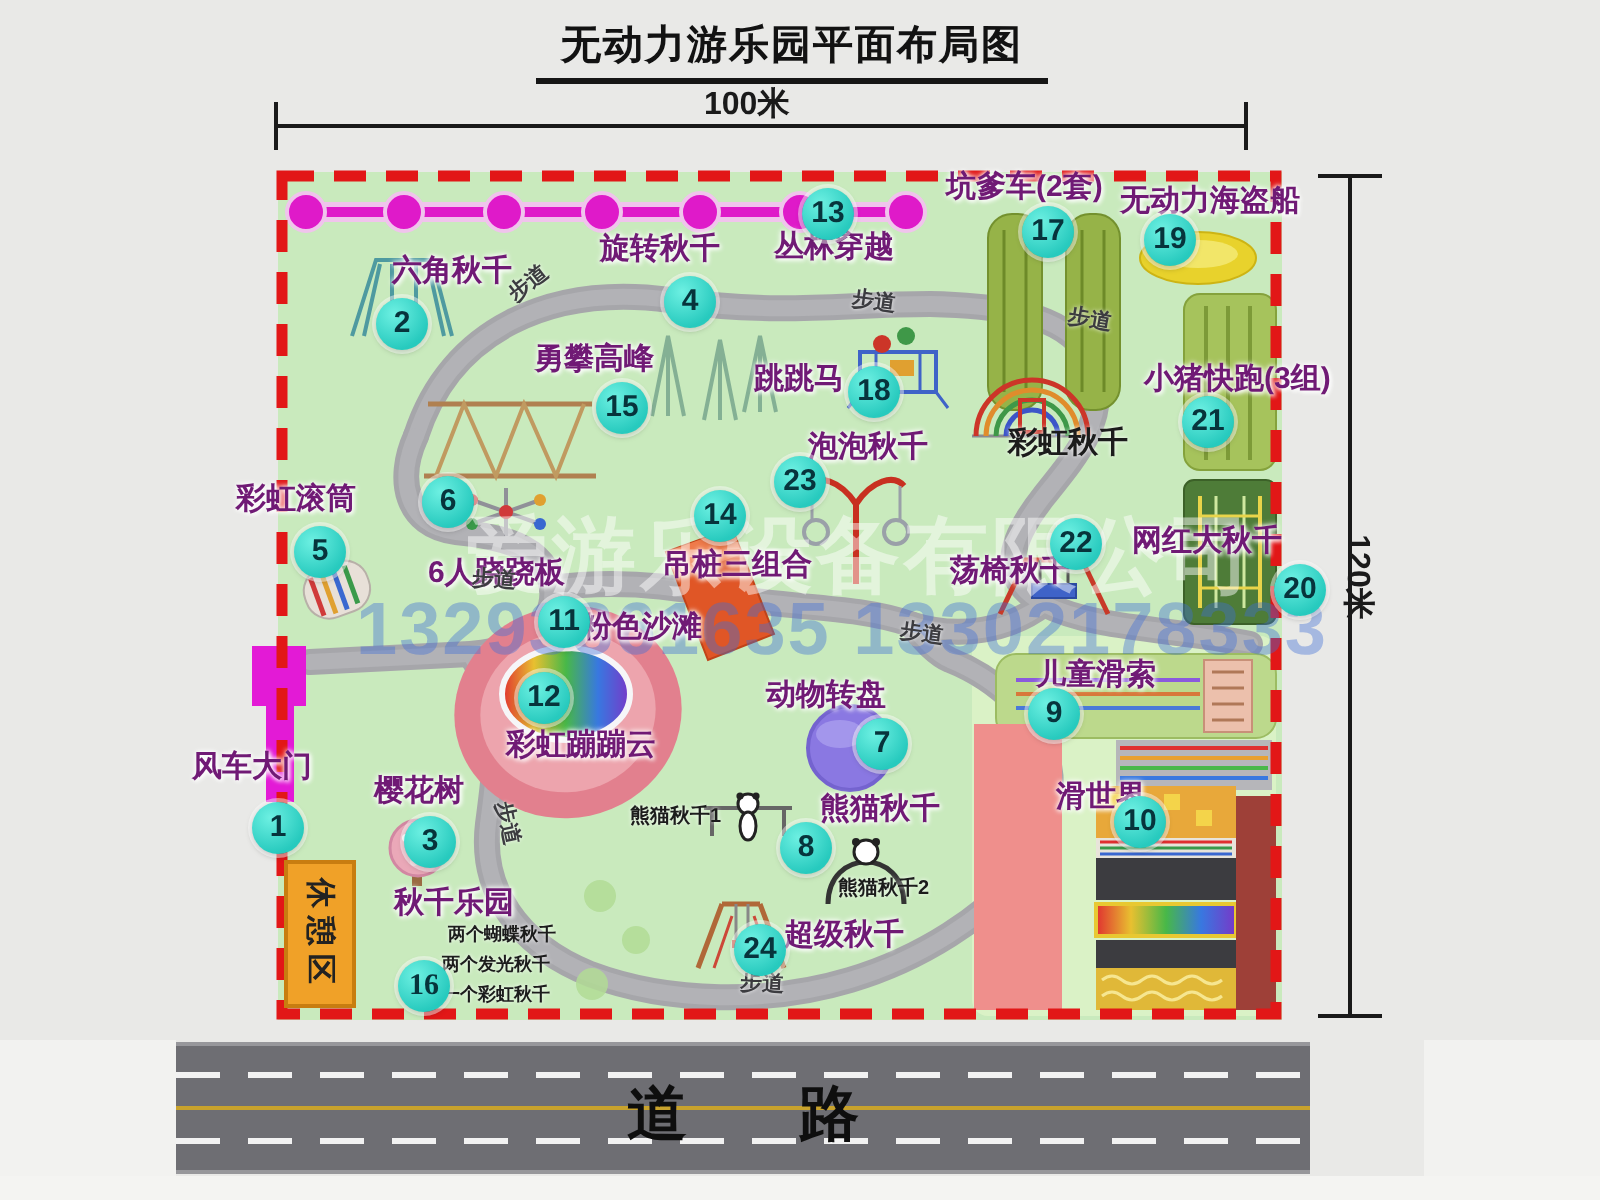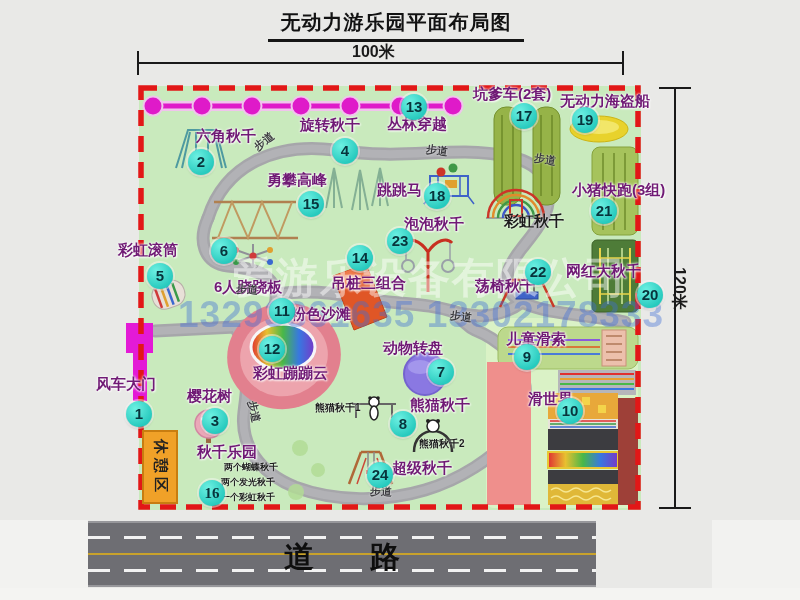--- a/index.html
+++ b/index.html
@@ -24,21 +24,21 @@
     background:radial-gradient(circle at 35% 30%,#6df0e2,#27cabe 72%);
     box-shadow:0 0 0 2px rgba(255,255,255,.45),0 1px 3px rgba(0,0,0,.35);}
   .rest-area{position:absolute;left:142px;top:430px;width:36px;height:74px;background:#f0a128;
     border:2px solid #c87d10;box-sizing:border-box;display:flex;align-items:center;justify-content:center;}
   .rest-area span{writing-mode:vertical-rl;text-orientation:sideways;font-size:15px;font-weight:bold;
     color:#222;letter-spacing:4px;}
   .wm-company{position:absolute;left:232px;top:250px;font-size:42px;font-weight:bold;
     color:rgba(255,255,255,.48);letter-spacing:2px;white-space:nowrap;pointer-events:none;}
   .wm-phone{position:absolute;left:178px;top:294px;font-size:37px;font-weight:bold;
     color:rgba(62,110,215,.40);letter-spacing:1px;white-space:nowrap;pointer-events:none;}
-  .road{position:absolute;left:88px;top:521px;width:508px;height:66px;background:#6e6e73;
+  .road{position:absolute;left:88px;top:521px;width:567px;height:66px;background:#6e6e73;
     border-top:2px solid #97979b;border-bottom:2px solid #97979b;box-sizing:border-box;}
   .lane-dash{position:absolute;left:0;width:100%;height:3px;
     background:repeating-linear-gradient(90deg,#f2f2f2 0 22px,transparent 22px 36px);}
   .lane-dash.top{top:13px;} .lane-dash.bottom{top:46px;}
   .center-line{position:absolute;left:0;top:30px;width:100%;height:2px;background:#c8a22c;}
   .road-label{position:absolute;left:50%;top:14px;transform:translateX(calc(-50% + 28px));
     font-size:30px;font-weight:bold;color:#0e0e0e;letter-spacing:56px;white-space:nowrap;}
   .white-strip{position:absolute;left:0;top:588px;width:800px;height:12px;background:#f4f4f2;}
   .white-corner{position:absolute;top:520px;width:88px;height:80px;background:#f2f2f0;}
 </style>
@@ -281,21 +281,21 @@
 
   <div id="labels-layer">
       <div class="attr-label" style="left: 96px; top: 376px;">风车大门</div>
       <div class="attr-label" style="left: 196px; top: 128px;">六角秋千</div>
       <div class="attr-label" style="left: 187px; top: 388px;">樱花树</div>
       <div class="attr-label" style="left: 300px; top: 117px;">旋转秋千</div>
       <div class="attr-label" style="left: 118px; top: 242px;">彩虹滚筒</div>
       <div class="attr-label" style="left: 214px; top: 259px; margin-top: 20px;">6人跷跷板</div>
       <div class="attr-label" style="left: 383px; top: 340px;">动物转盘</div>
       <div class="attr-label" style="left: 410px; top: 397px;">熊猫秋千</div>
-      <div class="attr-label" style="left: 506px; top: 331px;">儿童滑索</div>
+      <div class="attr-label" style="left: 518px; top: 331px; font-family: Liberation Mono, monospace;">儿童滑索</div>
       <div class="attr-label" style="left: 528px; top: 391px;">滑世界</div>
       <div class="attr-label" style="left: 291px; top: 306px;">粉色沙滩</div>
       <div class="attr-label" style="left: 253px; top: 365px;">彩虹蹦蹦云</div>
       <div class="attr-label" style="left: 387px; top: 116px;">丛林穿越</div>
       <div class="attr-label" style="left: 331px; top: 275px;">吊桩三组合</div>
       <div class="attr-label" style="left: 267px; top: 172px;">勇攀高峰</div>
       <div class="attr-label" style="left: 197px; top: 444px;">秋千乐园</div>
       <div class="attr-label" style="left: 473px; top: 86px;">坑爹车(2套)</div>
       <div class="attr-label" style="left: 377px; top: 182px;">跳跳马</div>
       <div class="attr-label" style="left: 560px; top: 93px;">无动力海盗船</div>

